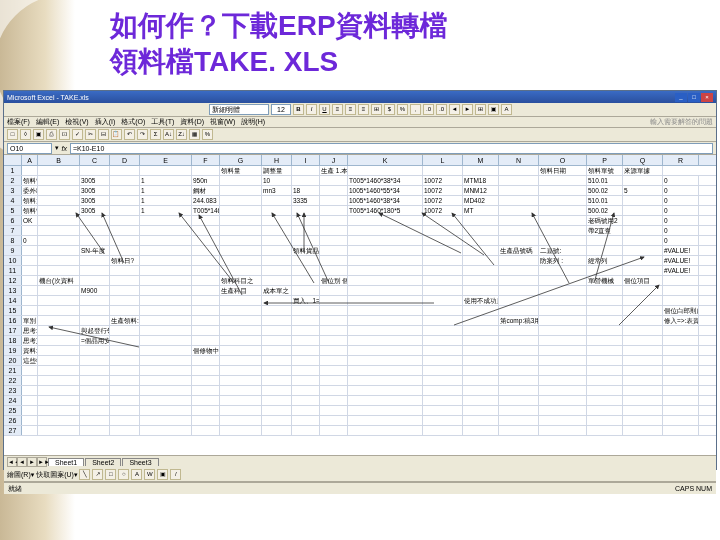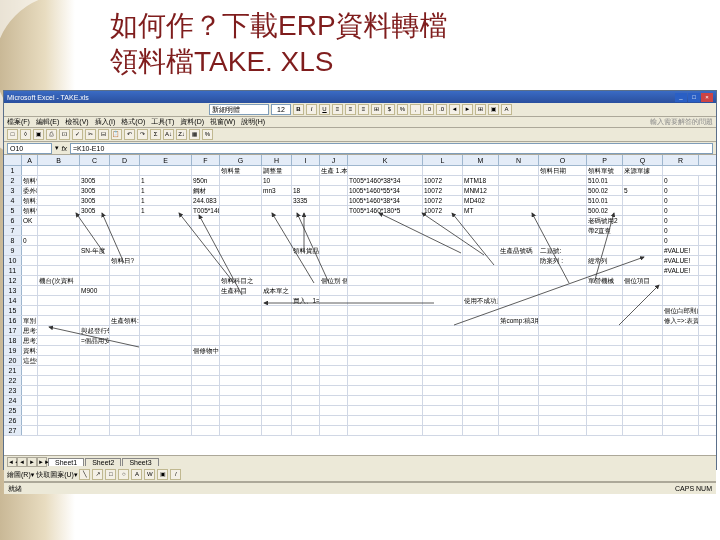--- a/index.html
+++ b/index.html
@@ -1,19 +1,19 @@
 <!DOCTYPE html>
 <html><head>
 <meta charset="utf-8">
 <style>
 *{box-sizing:border-box;margin:0;padding:0;font-family:"Microsoft JhengHei",Arial,sans-serif}
 body{width:720px;height:540px;background:#fff;overflow:hidden;position:relative}
 .slide-bg{position:absolute;left:0;top:0;width:75px;height:540px;background:linear-gradient(90deg,#c9b896 0%,#e8dcc0 60%,#fff 100%);z-index:0}
 .slide-bg::before{content:"";position:absolute;left:-40px;top:-40px;width:140px;height:140px;border:35px solid rgba(255,255,255,0.6);border-radius:50%}
-.title{position:absolute;left:110px;top:8px;font-size:28px;color:#7f1d1d;font-weight:400;z-index:2;line-height:1.3}
+.title{position:absolute;left:110px;top:8px;font-size:28px;color:#6d28d9;font-weight:700;z-index:2;line-height:1.3}
 .excel{position:absolute;left:3px;top:90px;width:714px;height:380px;border:1px solid #5a6f8a;z-index:3;background:#fff;font-size:7px}
 .titlebar{height:12px;background:linear-gradient(#3a6bc4,#2a4f9e);color:#fff;display:flex;align-items:center;padding:0 3px;font-size:7px}
 .titlebar .t{flex:1}
 .winbtn{width:12px;height:9px;background:#c44;margin-left:1px;display:inline-block;font-size:6px;text-align:center;line-height:9px}
 .winbtn.b{background:#2a5fc4}
 .menubar{height:11px;background:#ece9d8;display:flex;align-items:center;padding:0 3px;gap:6px;font-size:7px;border-bottom:1px solid #aca899}
 .helpbox{margin-left:auto;font-size:7px;color:#888}
 .toolbar{height:14px;background:#ece9d8;border-bottom:1px solid #aca899;display:flex;align-items:center;padding:0 3px;gap:2px}
 .tbtn{width:11px;height:11px;background:#f4f0e6;border:1px solid #c0b890;font-size:6px;text-align:center;line-height:9px}
 .fontsel{width:60px;height:11px;background:#fff;border:1px solid #7f9db9;font-size:7px;padding:0 2px;line-height:9px}

